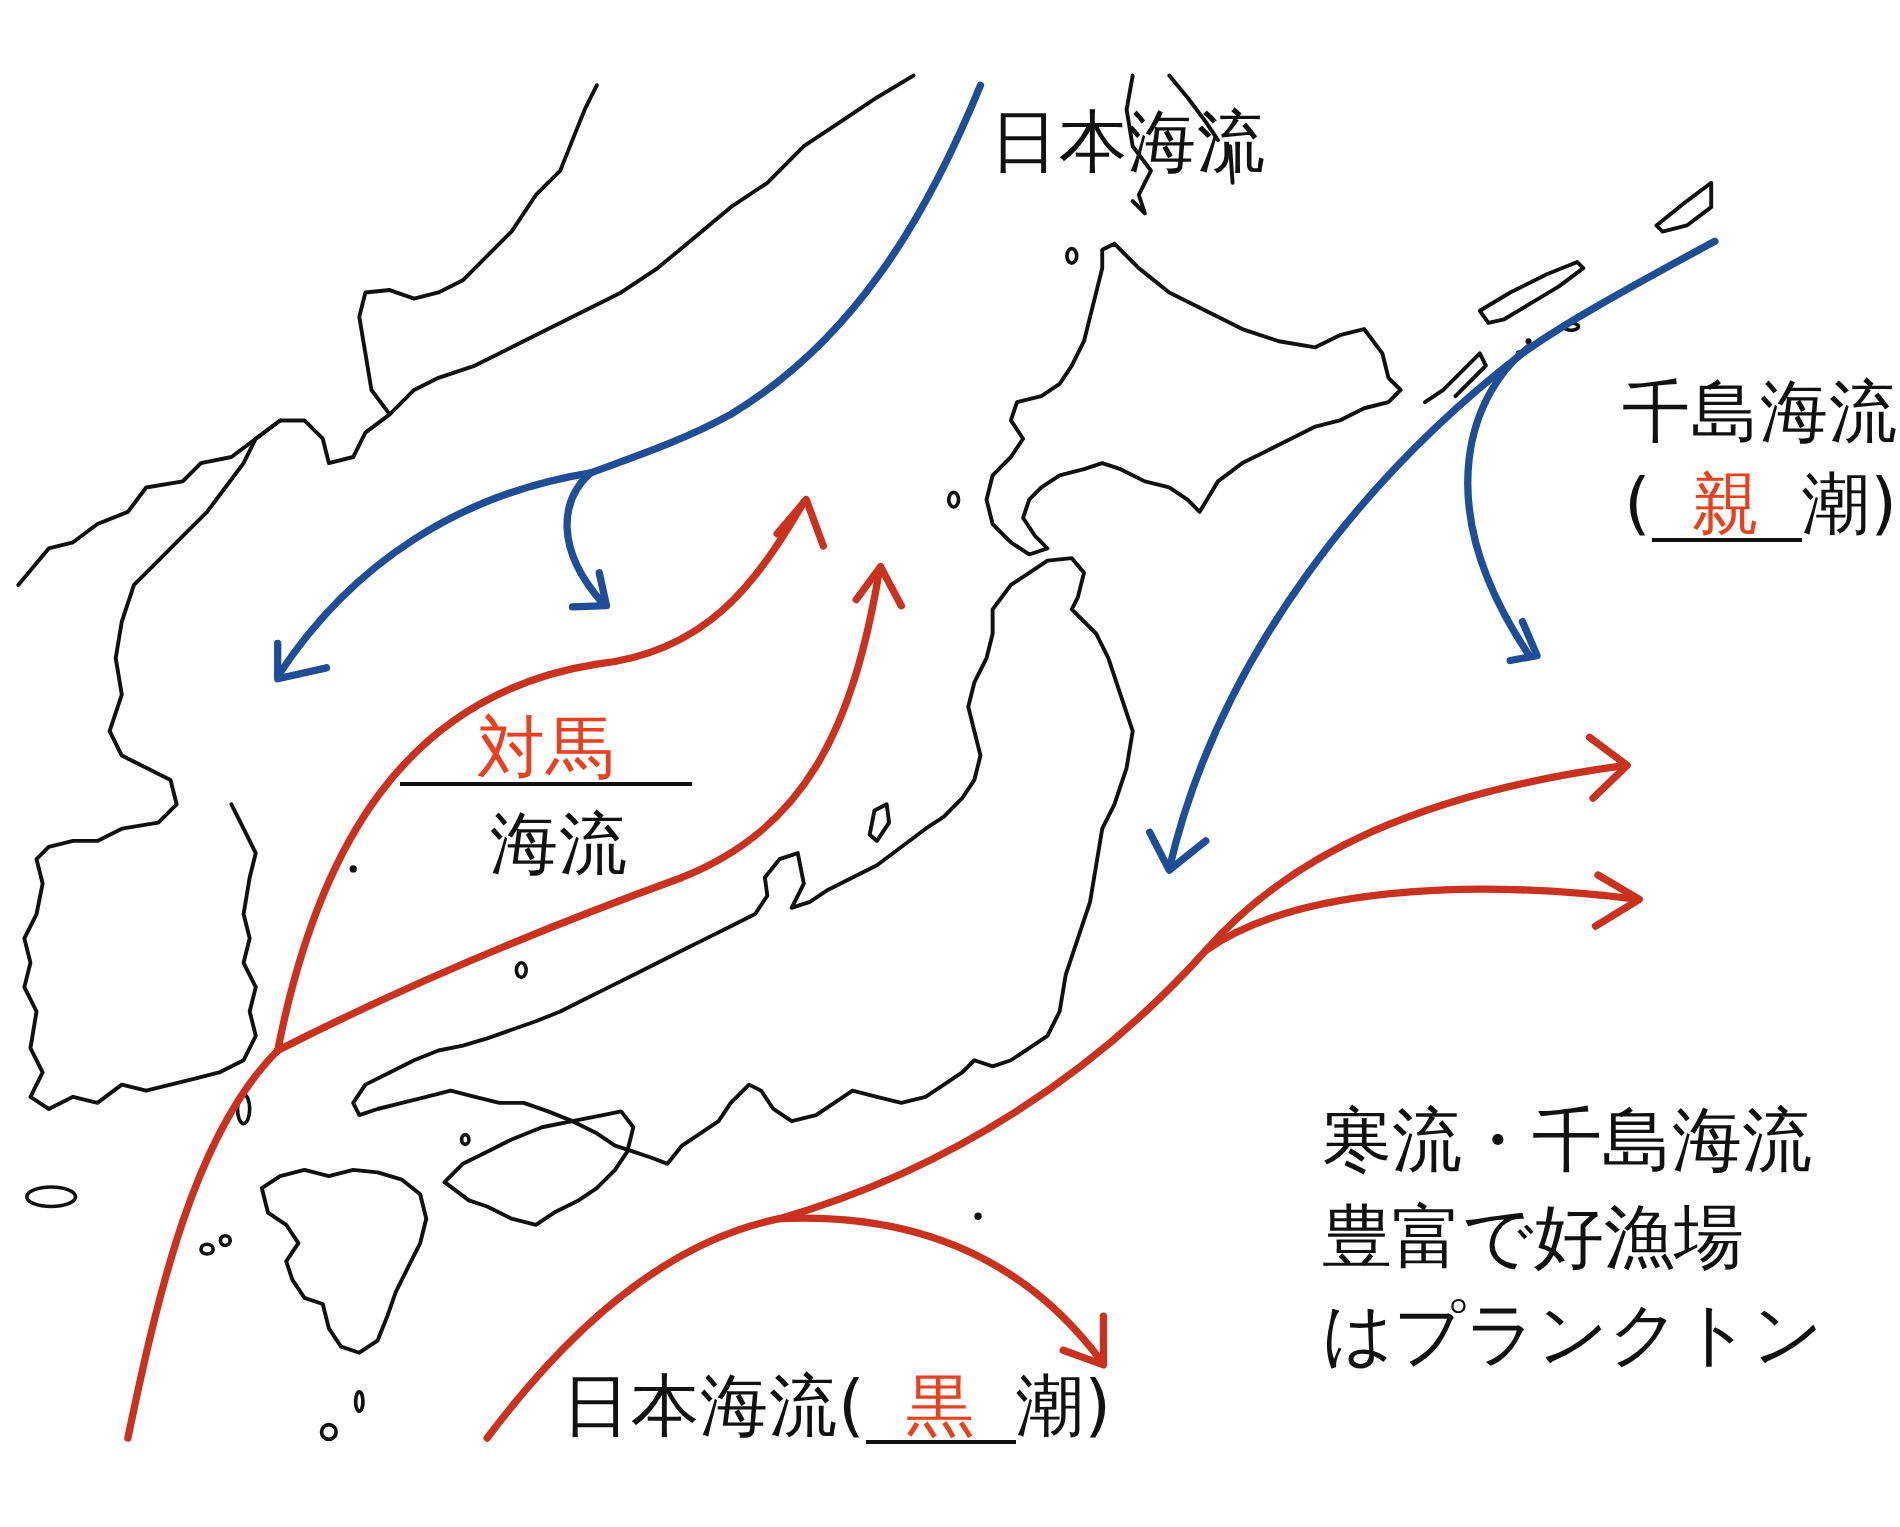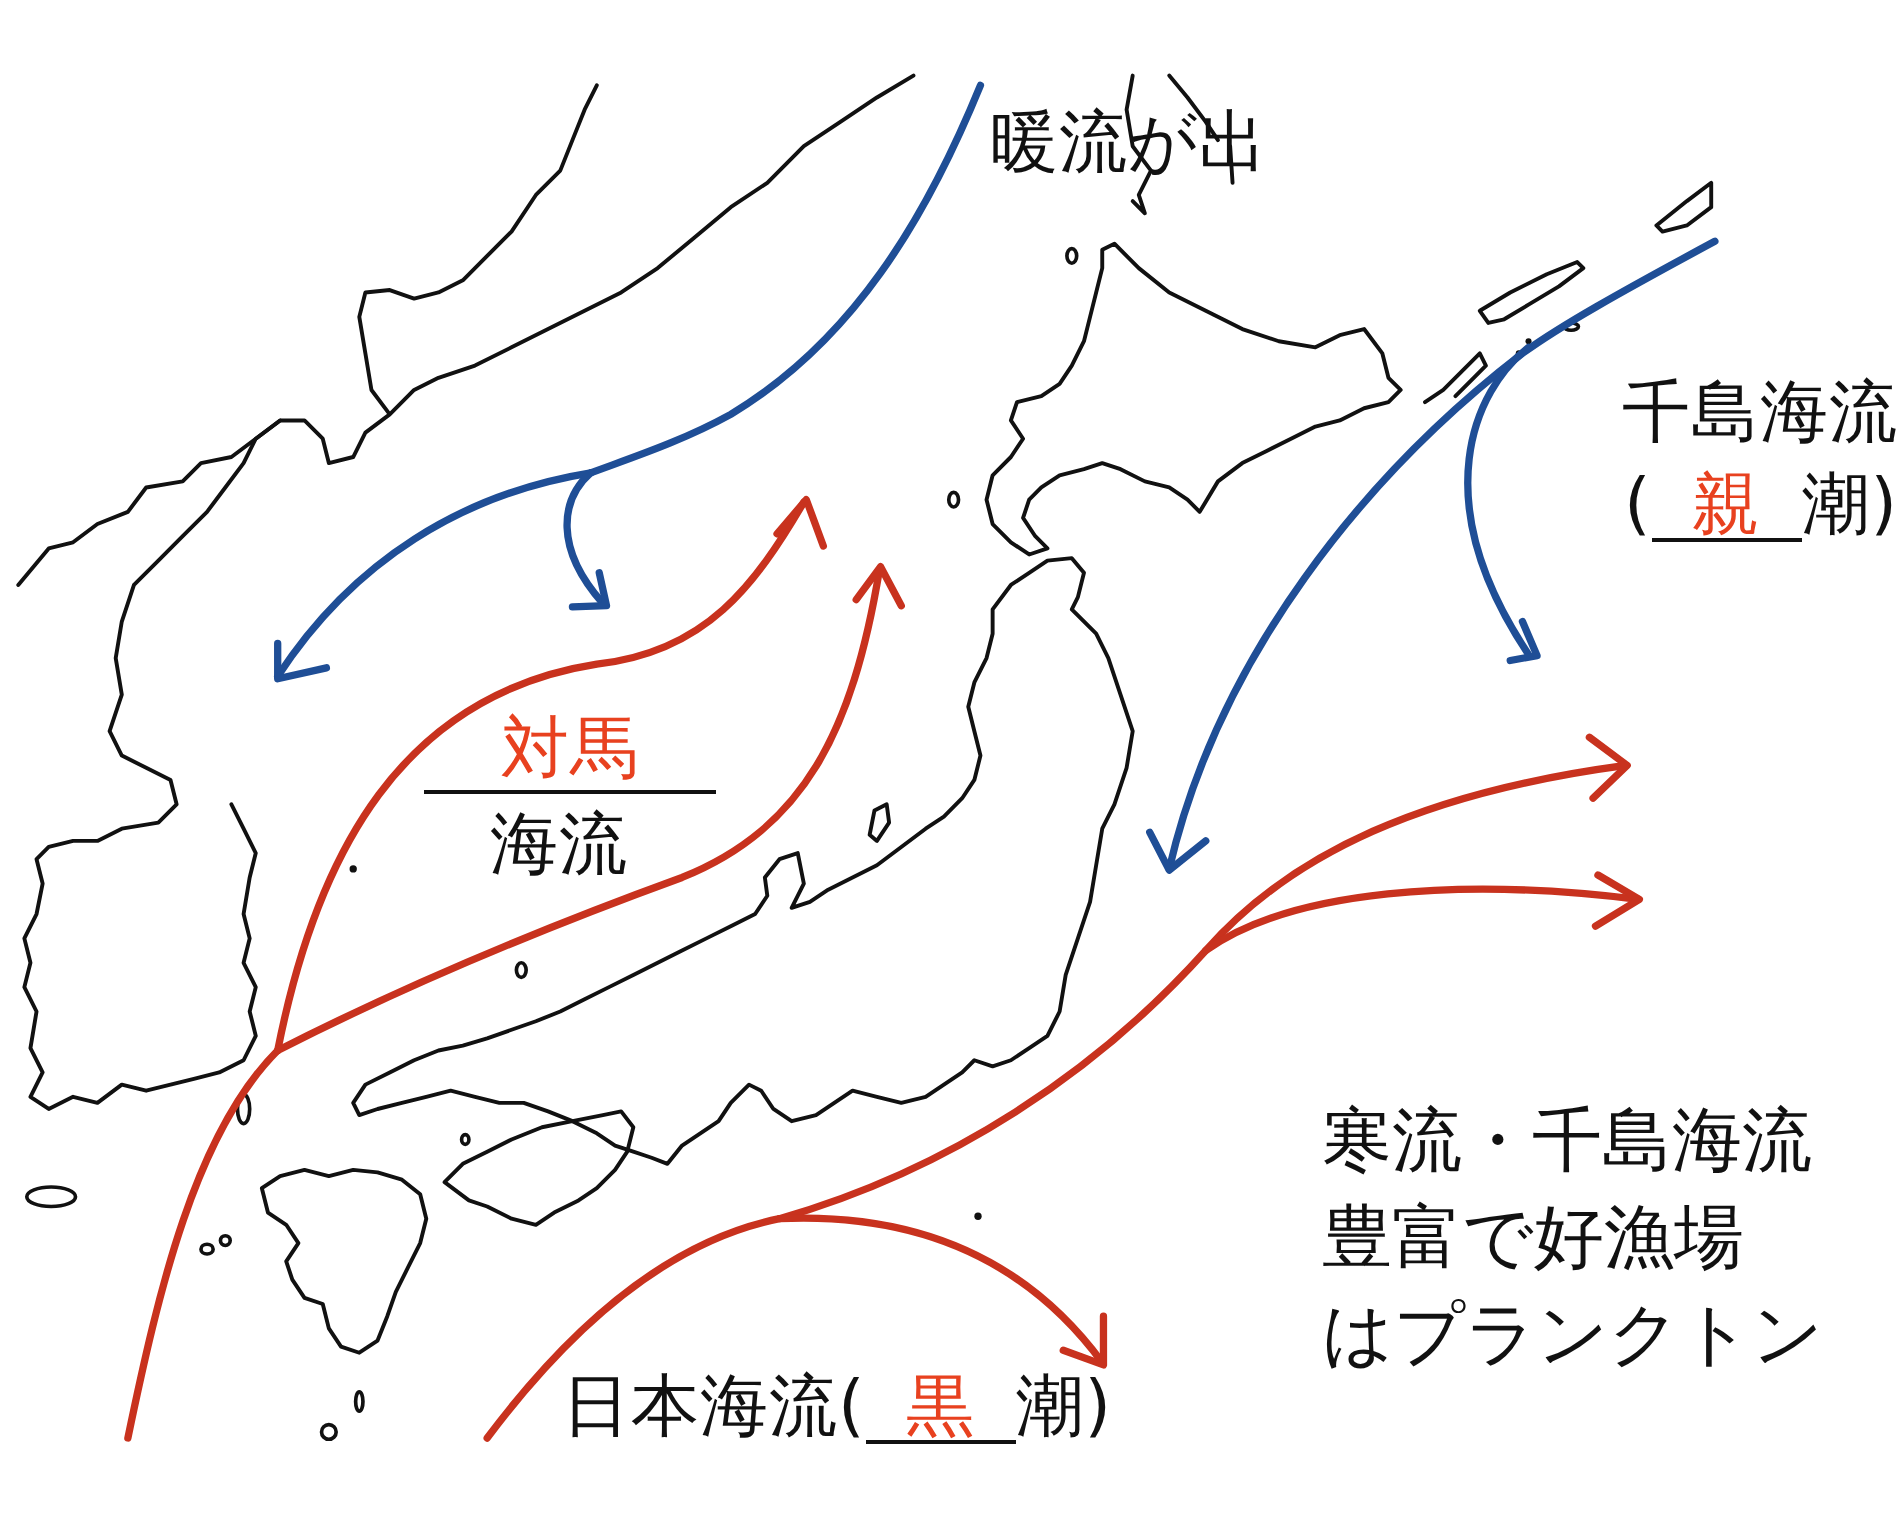--- a/index.html
+++ b/index.html
@@ -70,28 +70,28 @@
     <path class="warm" d="M228,862 C330,810 450,760 560,720 C660,680 700,600 722,468"></path>
     <path class="warm" d="M703,492 L723,465 L740,497"></path>
     <path class="warm" d="M400,1180 C460,1100 540,1020 640,1000 C780,960 900,880 990,780 C1060,700 1170,650 1335,628"></path>
     <path class="warm" d="M1305,605 L1336,628 L1308,655"></path>
     <path class="warm" d="M990,780 C1060,730 1200,720 1345,738"></path>
     <path class="warm" d="M1312,718 L1346,738 L1310,760"></path>
     <path class="warm" d="M640,1000 C750,995 840,1030 905,1118"></path>
     <path class="warm" d="M873,1108 L906,1120 L906,1080"></path>
   </svg>
 
-  <div class="lbl" style="left:990px; top:108px;">暖流が出</div>
+  <div class="lbl" style="left:990px; top:108px;">日本海流</div>
 
   <div class="lbl" style="left:1580px; top:378px;margin-left:42px;">千島海流</div>
   <div class="lbl" style="left:1580px; top:470px;margin-left:44px;">
     <span>(</span><span class="blank" style="width:150px;"><span class="ans">親</span></span><span>潮)</span>
   </div>
 
-  <div class="lbl" style="left:424px; top:714px; width:292px; text-align:center; border-bottom:4px solid #111; padding-bottom:8px;">
+  <div class="lbl" style="left:400px; top:714px; width:292px; text-align:center; border-bottom:4px solid #111; padding-bottom:0;">
     <span class="ans">対馬</span>
   </div>
   <div class="lbl" style="left:490px; top:810px;text-align:center;">海流</div>
 
   <div class="lbl" style="left:562px; top:1372px;">
     <span>日本海流(</span><span class="blank" style="width:150px;"><span class="ans">黒</span></span><span>潮)</span>
   </div>
 
   <div class="note">
     <div>寒流・千島海流</div>

